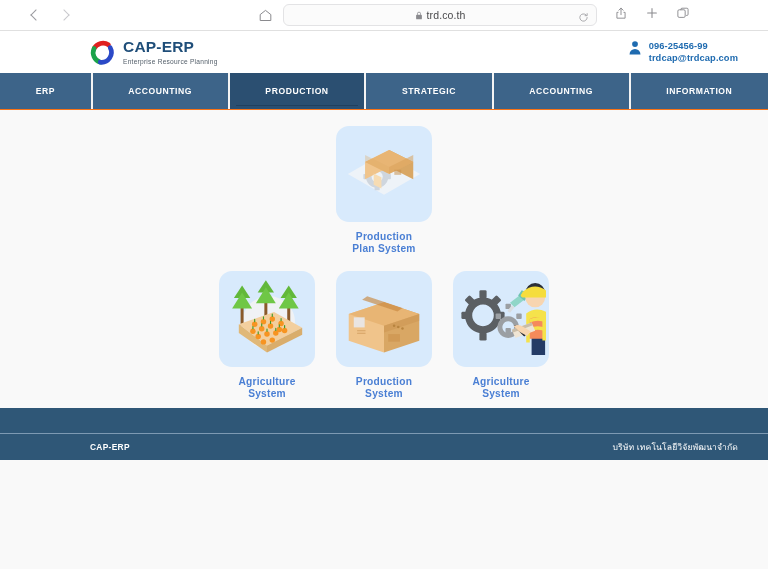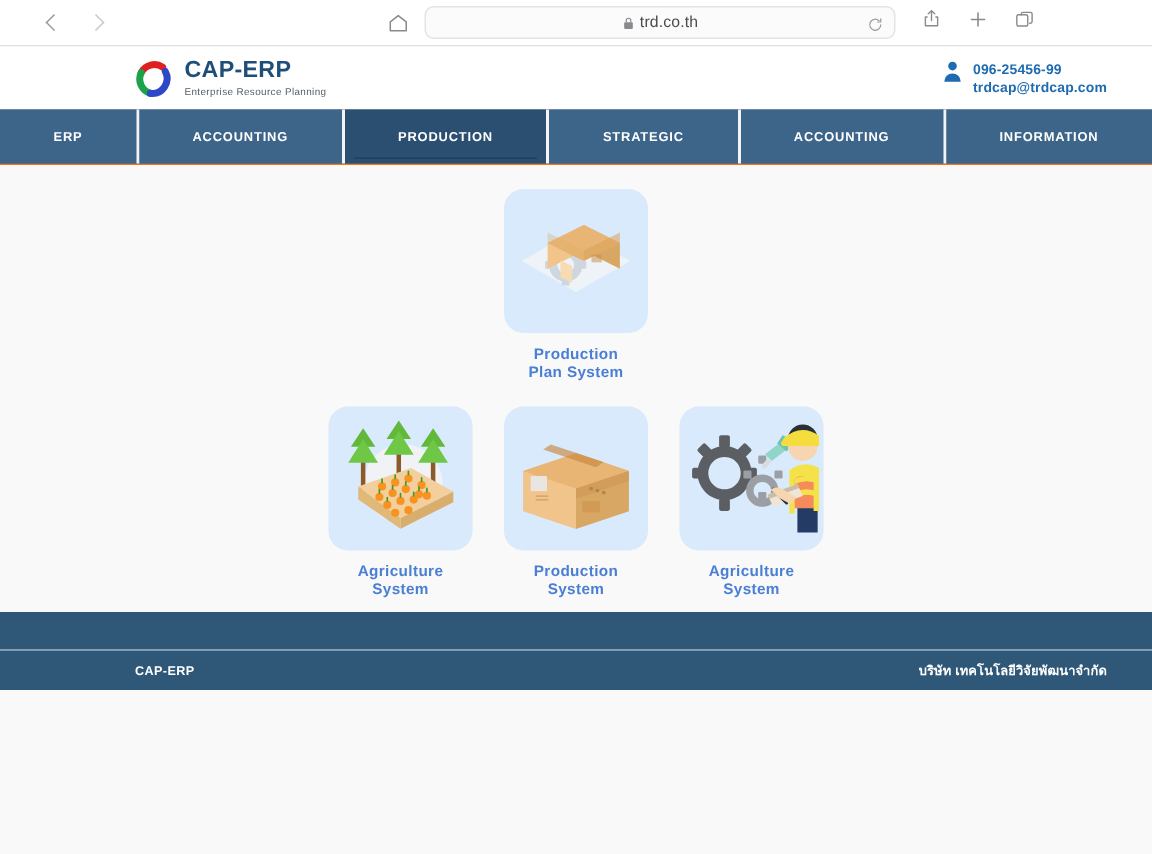--- a/index.html
+++ b/index.html
@@ -117,21 +117,21 @@
   .footer-div { width: 768px; height: 1px; background: #7d9ab3; }
   .footer-bot {
     width: 768px; height: 26px; background: #2f5777;
     display: flex; align-items: center; justify-content: space-between;
     padding: 0 30px 0 90px;
   }
   .footer-bot .f-left {
     font-size: 8.4px; font-weight: bold; color: #ffffff; letter-spacing: .3px;
   }
   .footer-bot .f-right {
-    font-size: 8.6px; font-weight: bold; color: #ffffff; letter-spacing: .1px;
+    font-size: 8.6px; font-weight: normal; color: #ffffff; letter-spacing: .1px;
   }
   .page-rest { width: 768px; height: 110px; background: #f9f9f9; }
 </style>
 </head>
 <body>
 
 <div class="browser-bar">
   <div class="nav-arrows">
     <div class="chev back"></div>
     <div class="chev fwd"></div>

